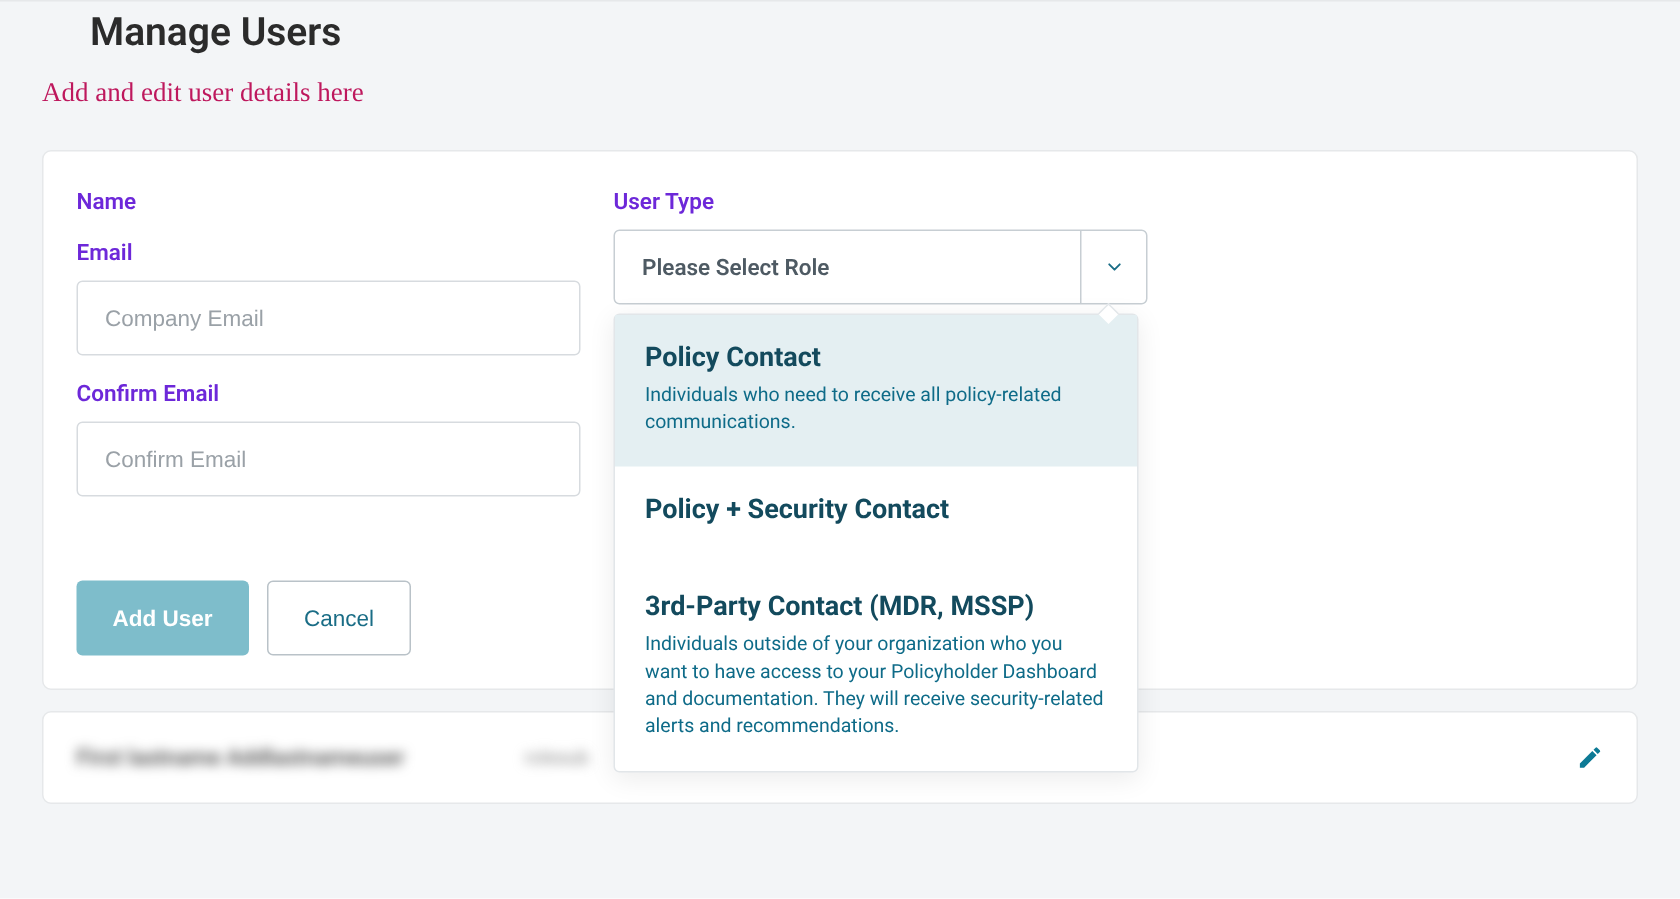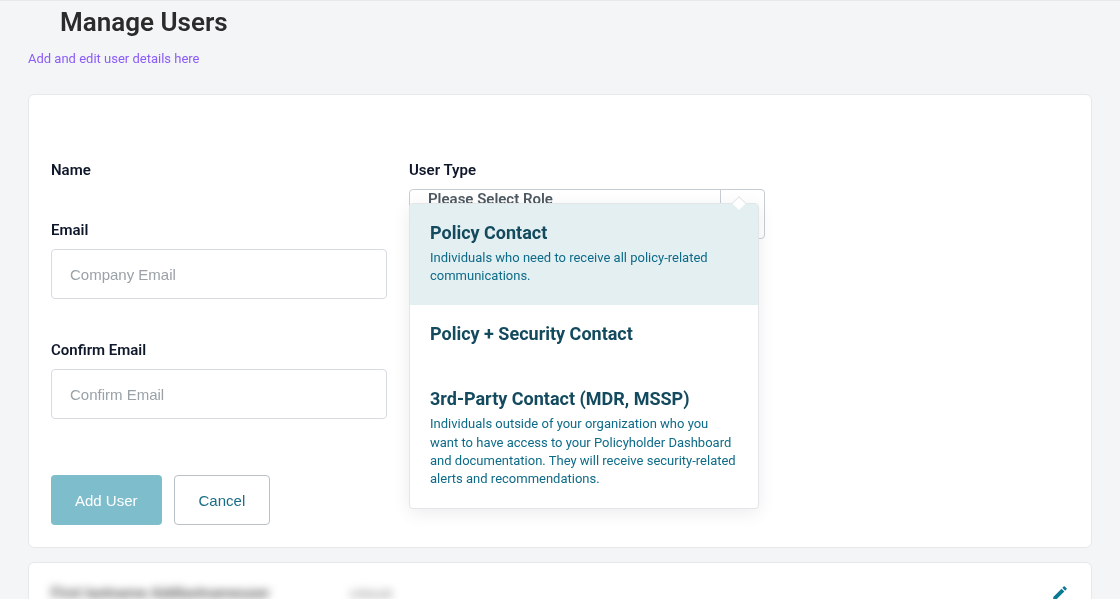--- a/index.html
+++ b/index.html
@@ -17,67 +17,67 @@
     border-top: 1px solid #e6e8ea;
   }
   .page-title {
     font-size: 26px;
     font-weight: 600;
     color: #2b2b2b;
     margin-top: 6px;
     margin-left: 32px;
   }
   .page-subtitle {
-    font-size: 13px;
-    color: #8b5cf6;
+    font-size: 18px;
+    color: #be185d;
     margin-top: 14px;
+    font-family: Liberation Serif, serif;
   }
   .card {
     background: #fff;
     border: 1px solid #e6e8ea;
     border-radius: 6px;
     margin-top: 28px;
     padding: 24px 22px 22px 22px;
     position: relative;
   }
   .columns {
     display: flex;
     gap: 22px;
   }
   .col { flex: 0 0 auto; }
   .col-left { width: 336px; }
   .col-right { width: 356px; position: relative; }
   .field-label {
     font-size: 15px;
     font-weight: 600;
-    color: #0f172a;
+    color: #6d28d9;
     margin-bottom: 10px;
     display: block;
-    margin-top: 42px;
   }
   .text-input {
     width: 100%;
     height: 50px;
     border: 1px solid #d7dbdf;
     border-radius: 4px;
     padding: 0 18px;
     font-size: 15px;
     color: #333;
     background: #fff;
   }
   .text-input::placeholder { color: #9aa1a7; }
   .field-block { margin-bottom: 16px; }
   .select-wrap {
     display: flex;
     width: 100%;
     height: 50px;
     border: 1px solid #c7ced3;
     border-radius: 4px;
     background: #fff;
-    align-items: flex-start;
+    align-items: center;
     cursor: pointer;
   }
   .select-display {
     flex: 1;
     padding: 0 18px;
     font-size: 15px;
     font-weight: 600;
     color: #4e5a63;
   }
   .select-caret {
@@ -141,20 +141,21 @@
     font-weight: 500;
     cursor: pointer;
     display: inline-flex;
     align-items: center;
     justify-content: center;
     border: none;
   }
   .btn-primary {
     background: #7ebdcb;
     color: #fff;
+    font-weight: bold;
   }
   .btn-secondary {
     background: #fff;
     color: #1a6d86;
     border: 1px solid #b9c2c8;
   }
   .user-row {
     background: #fff;
     border: 1px solid #e6e8ea;
     border-radius: 6px;

